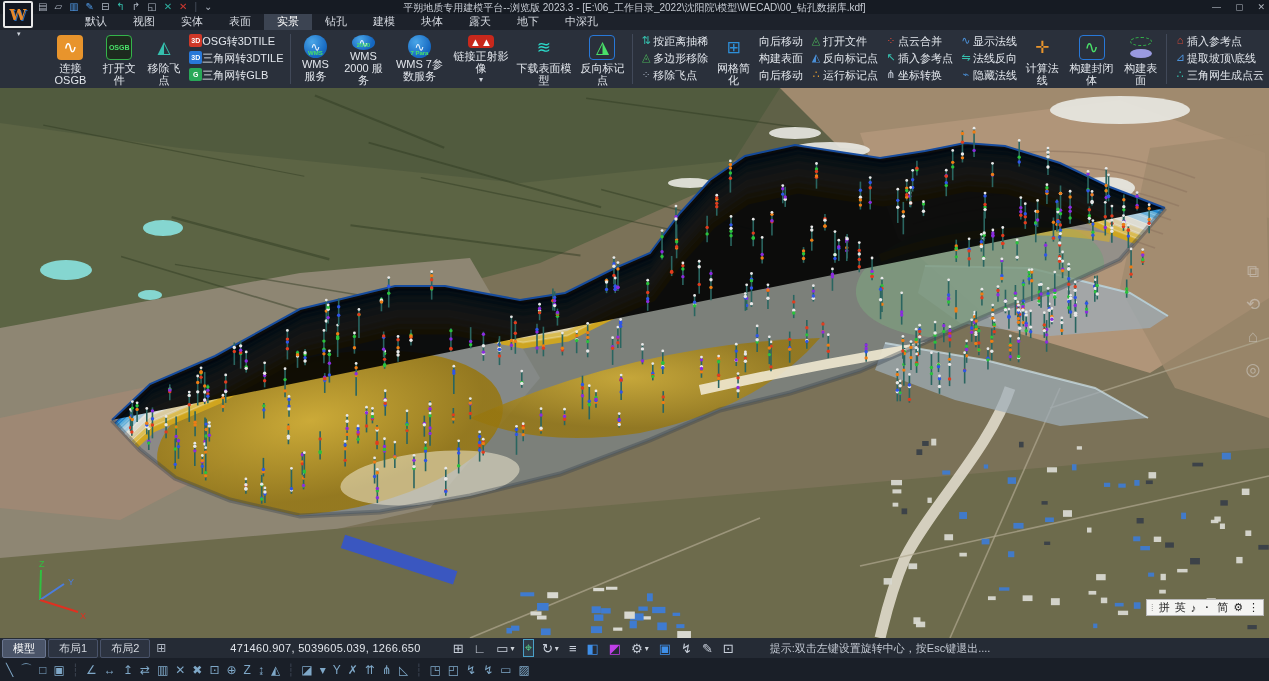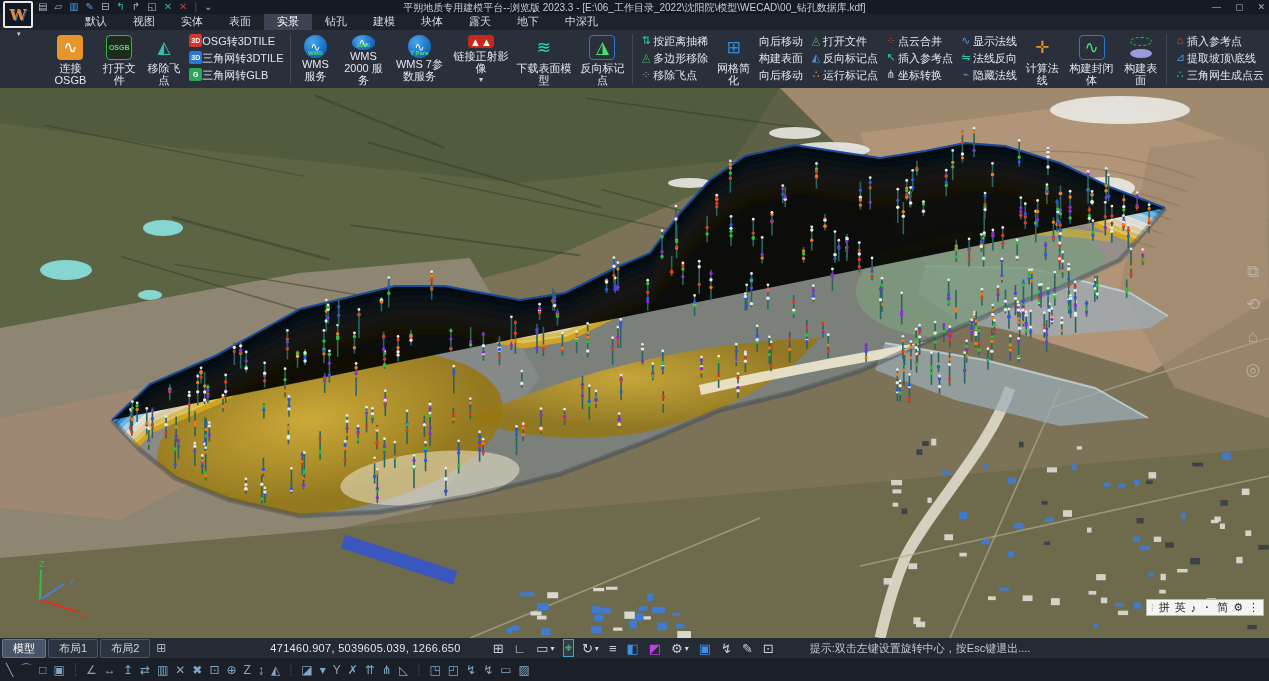--- a/index.html
+++ b/index.html
@@ -44,21 +44,21 @@
     color:rgba(235,240,244,.38); font-size:17px; text-align:center; }
   .imebar { position:absolute; right:5px; top:511px; height:17px; background:#f4f4f2; border:1px solid #b8b8b8;
     display:flex; align-items:center; padding:0 4px; gap:5px; font-size:11px; color:#222; }
   .imebar .h { color:#999; font-size:9px; }
   .status1 { position:absolute; left:0; top:638px; width:1269px; height:20px; background:#252b35;
     display:flex; align-items:center; color:#d6dae1; font-size:11px; }
   .vtab { padding:2px 10px; margin-left:2px; border:1px solid #49536a; background:#2c3340; border-radius:2px;
     line-height:13px; cursor:default;}
   .vtab.active { background:#4a5468; border-color:#6a7690; color:#fff; }
   .addtab { margin-left:6px; color:#aeb6c2; font-size:12px; }
-  .coords { margin-left:104px; letter-spacing:.3px; color:#e2e6ec; }
+  .coords { margin-left:64px; letter-spacing:.3px; color:#e2e6ec; }
   .sicons { display:flex; align-items:center; gap:6px; margin-left:30px; }
   .sic { display:flex; align-items:center; font-size:13px; color:#c8cfda; padding:0 1px; border:1px solid transparent; }
   .sic.active { border-color:#4aa0c8; background:#2e3c48; color:#58d08a; }
   .sic .caret { margin-left:2px; }
   .hint { margin-left:34px; color:#c2c8d2; }
   .status2 { position:absolute; left:0; top:658px; width:1269px; height:23px; background:#1a1f28;
     display:flex; align-items:center; padding-left:6px; gap:7px; color:#7fa8c8; font-size:12px; }
   .dti { cursor:default; }
   .dti.sep { color:#3c4452; }
 </style>

